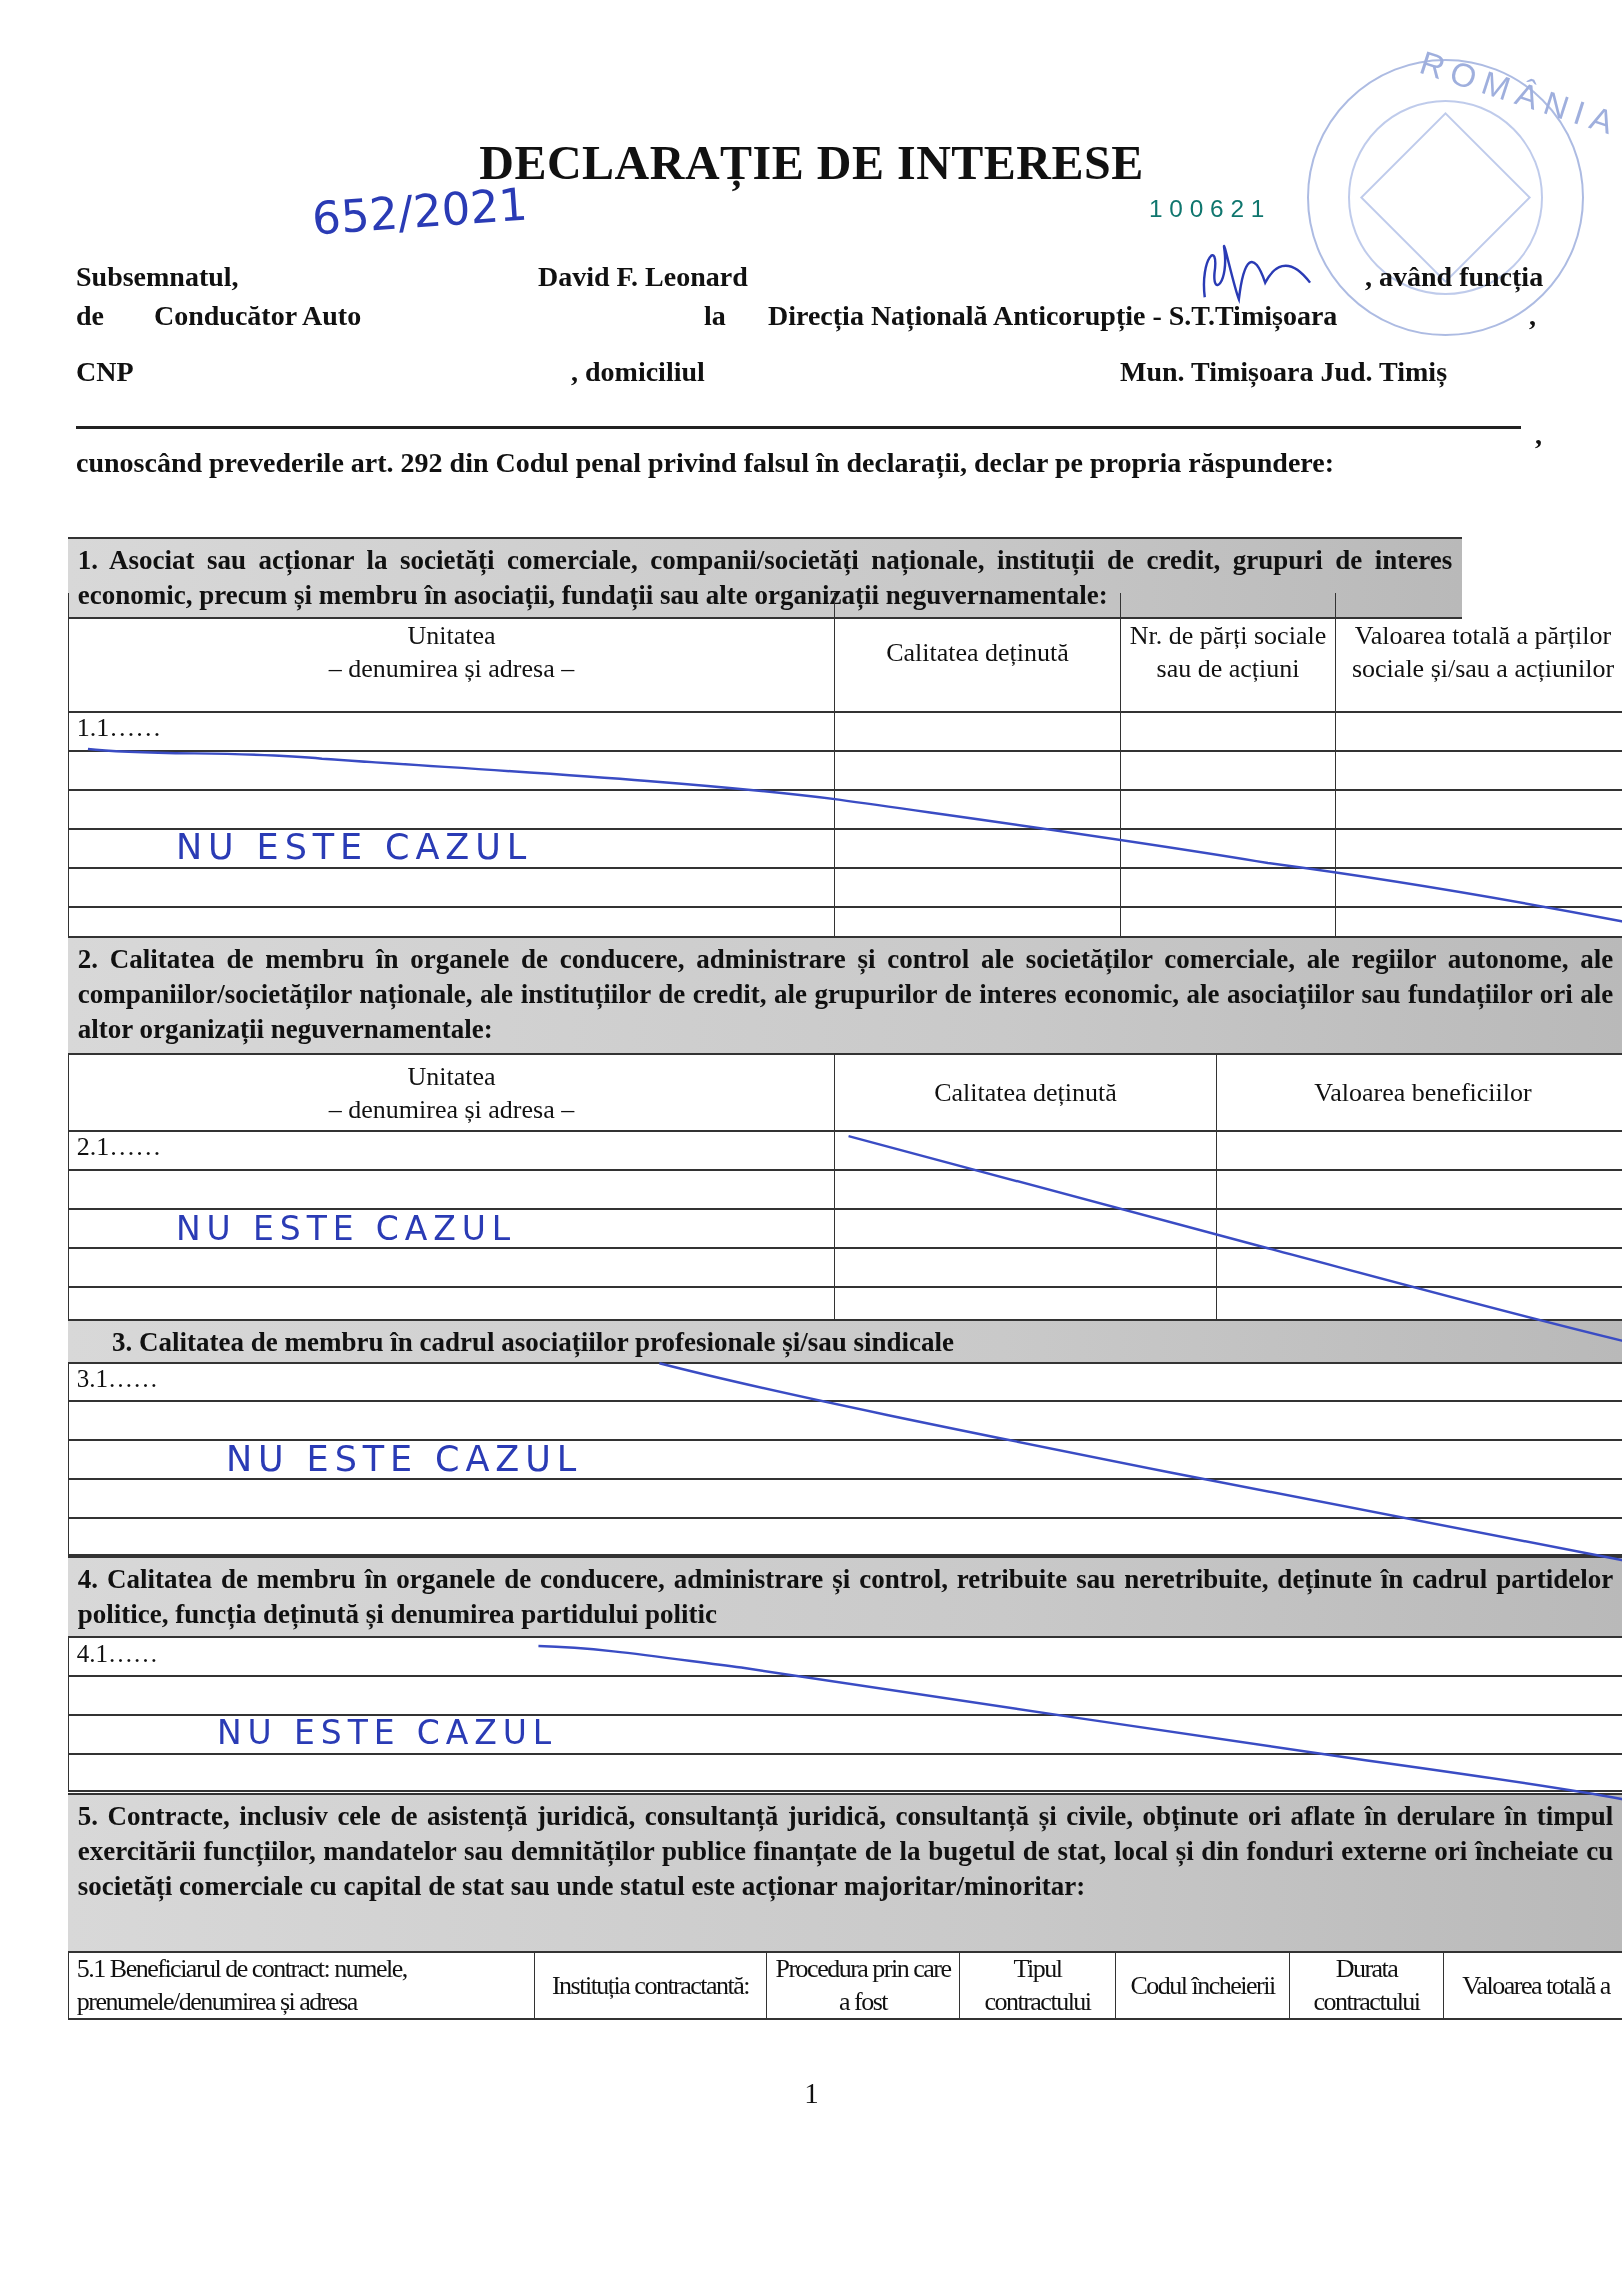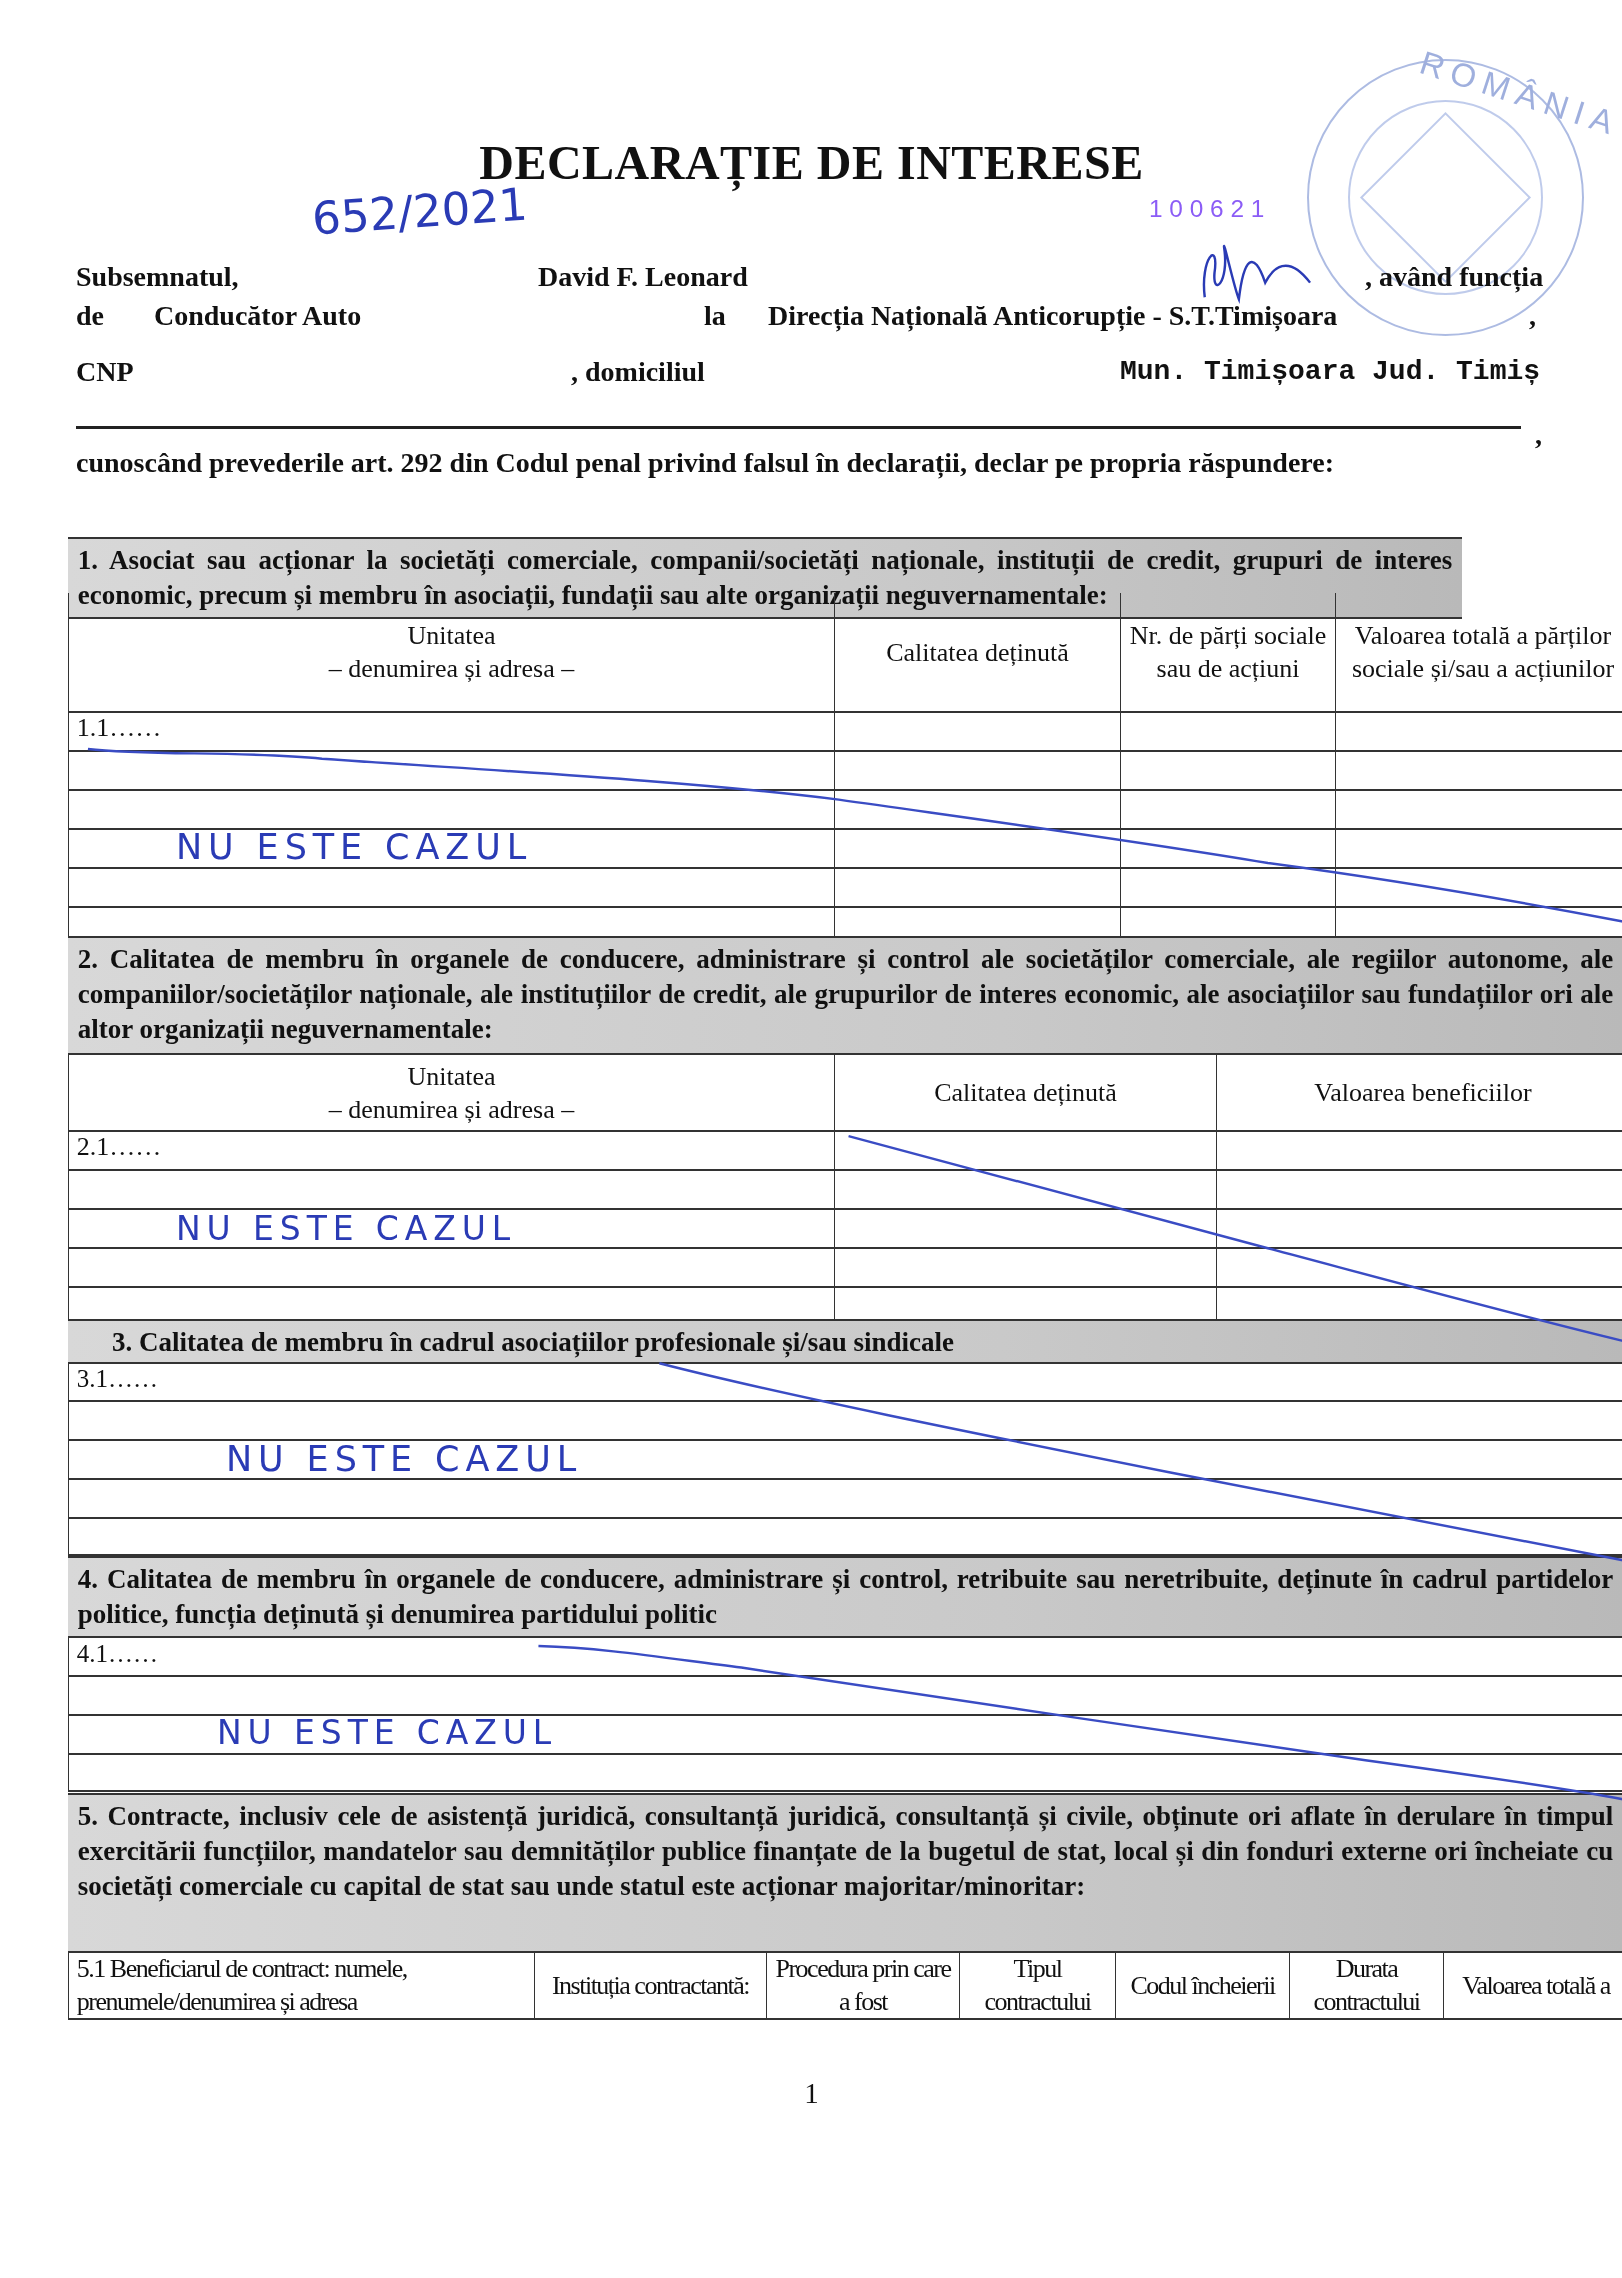--- a/index.html
+++ b/index.html
@@ -1,20 +1,20 @@
 <!DOCTYPE html>
 <html><head>
 <meta charset="utf-8">
 <style>
   html, body { margin: 0; padding: 0; background: #ffffff; }
   body { width: 1623px; height: 2278px; position: relative; overflow: hidden; font-family: "Liberation Serif", "DejaVu Serif", serif; color: #111; }
   .abs { position: absolute; }
   .title { left: 0; width: 1623px; top: 135px; text-align: center; font-size: 48px; font-weight: bold; letter-spacing: 0.5px; }
   .bold { font-weight: bold; font-size: 28px; }
-  .reg-no { font-family: "Liberation Sans", sans-serif; font-size: 24.4px; color: #8b5cf6; letter-spacing: 6.8px; }
+  .reg-no { font-family: "Liberation Sans", sans-serif; font-size: 24.4px; color: #0f766e; letter-spacing: 6.8px; }
   .hand { font-family: "DejaVu Sans", sans-serif; color: #2a3bb5; }
   .stamp { left: 1307px; top: 59px; width: 273px; height: 273px; border-radius: 50%; border: 2.9px solid #9fb0de; opacity: 0.85; }
   .stamp-inner { position: absolute; left: 39px; top: 39px; width: 191px; height: 191px; border-radius: 50%; border: 2px solid #b5c3e8; }
   .stamp-diamond { position: absolute; left: 76px; top: 76px; width: 117px; height: 117px; transform: rotate(45deg); border: 2px solid #b5c3e8; }
   .stamp-txt { position: absolute; font-family: "Liberation Sans", sans-serif; color: #8fa2d8; font-size: 33px; letter-spacing: 7.8px; left: 107px; top: 13.7px; transform: rotate(18deg); }
   .rule { background: #222; height: 2.9px; }
   .section-head { background: #cfcfcf; background-image: linear-gradient(90deg, #d8d8d8 0%, #c9c9c9 60%, #b9b9b9 100%); border-top: 2.9px solid #333; border-bottom: 2.9px solid #333; font-weight: bold; font-size: 27px; line-height: 35px; padding: 3.9px 9.8px; box-sizing: border-box; text-align: justify; white-space: normal; overflow: hidden; }
   .grid-table { border-collapse: collapse; table-layout: fixed; }
   .grid-table td { border-left: 1.5px solid #333; border-right: 1.5px solid #333; border-bottom: 2.4px solid #333; vertical-align: top; padding: 0 7.8px; font-size: 26px; }
   .hdr-cell { text-align: center; vertical-align: middle !important; font-size: 26px; line-height: 33px; }
@@ -47,21 +47,21 @@
 <div class="abs bold" style="left:1365px; top:261px;">, având funcția</div>
 
 <div class="abs bold" style="left:76px; top:300px;">de</div>
 <div class="abs bold" style="left:154px; top:300px;">Conducător Auto</div>
 <div class="abs bold" style="left:704px; top:300px;">la</div>
 <div class="abs bold" style="left:768px; top:300px;">Direcția Națională Anticorupție  - S.T.Timișoara</div>
 <div class="abs bold" style="left:1529px; top:300px;">,</div>
 
 <div class="abs bold" style="left:76px; top:356px;">CNP</div>
 <div class="abs bold" style="left:571px; top:356px;">, domiciliul</div>
-<div class="abs bold" style="left:1120px; top:356px;font-family:Liberation Mono, monospace;">Mun. Timișoara  Jud. Timiș</div>
+<div class="abs bold" style="left:1120px; top:356px;">Mun. Timișoara  Jud. Timiș</div>
 
 <div class="abs rule" style="left:76px; top:426px; width:1445px;"></div>
 <div class="abs bold" style="left:1535px; top:419px;">,</div>
 
 <div class="abs bold" style="left:76px; top:447px; font-size:28px;">cunoscând prevederile art. 292 din Codul penal privind falsul în declarații, declar pe propria răspundere:</div>
 
 <div class="abs section-head" style="left:68px; top:511px; width:1394px; height:82px;margin-top:26px;">1. Asociat sau acționar la societăți comerciale, companii/societăți naționale, instituții de credit, grupuri de interes economic, precum și membru în asociații, fundații sau alte organizații neguvernamentale:</div>
 <table class="abs grid-table" style="left:68px; top:593px; width:1560px;">
   <colgroup>
       <col style="width:766px">

